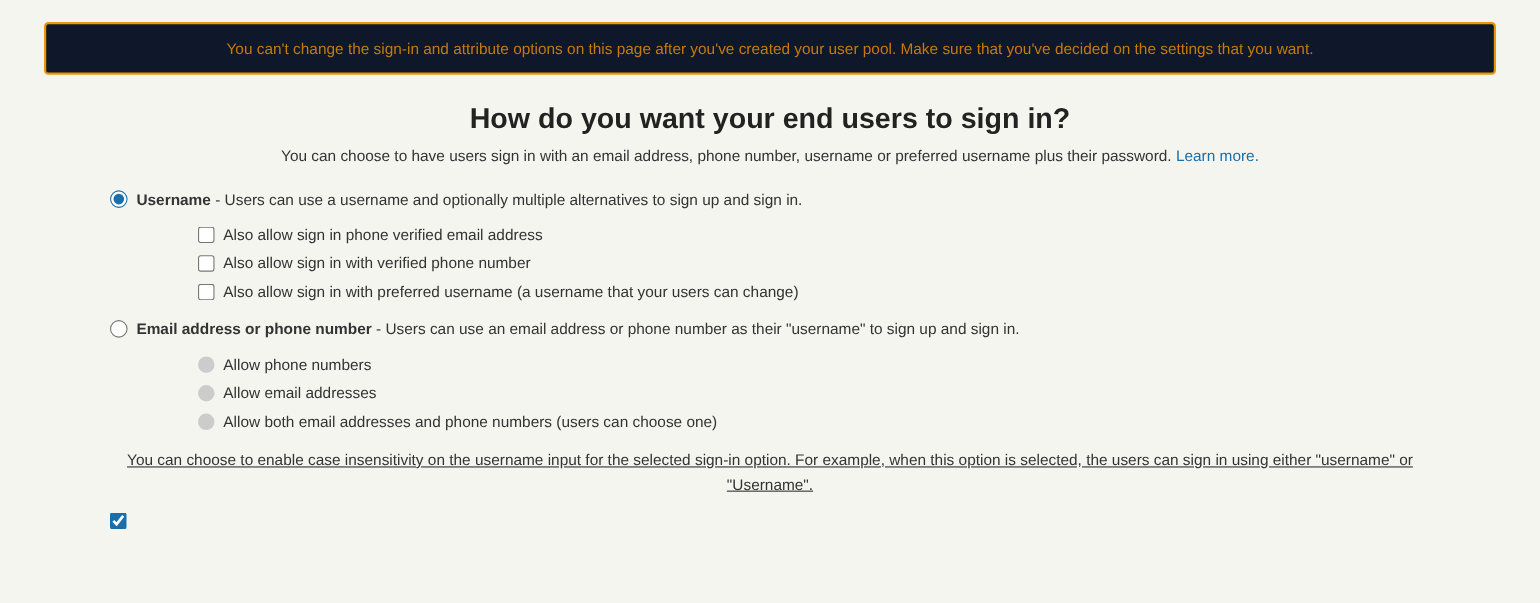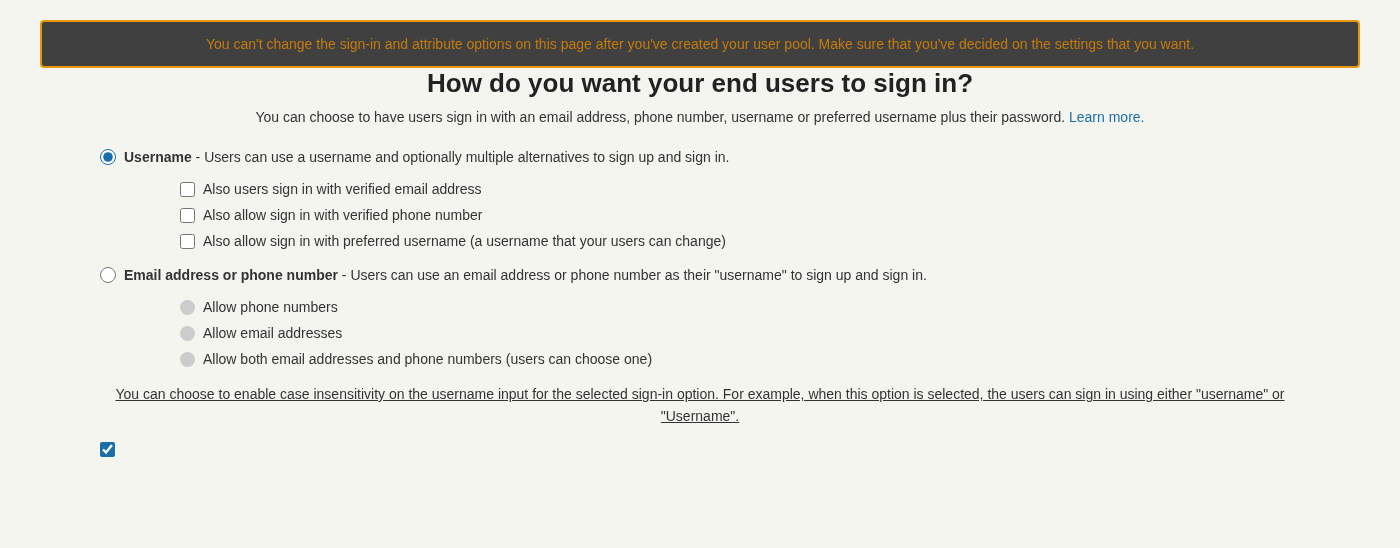--- a/index.html
+++ b/index.html
@@ -16,21 +16,22 @@
       padding: 20px 40px;
     }
 
     .warning-banner {
       border: 2px solid #e8960c;
       border-radius: 4px;
       padding: 14px 20px;
       text-align: center;
       color: #c47b0a;
       font-size: 14px;
-      background: #404040;
+      margin-bottom: 24px;
+      background: #0f172a;
     }
 
     .main-title {
       text-align: center;
       font-size: 26px;
       font-weight: 700;
       color: #222;
       margin-bottom: 10px;
     }
 
@@ -178,21 +179,21 @@
     <div class="option-row">
       <input type="radio" name="signin_option" id="radio_username" checked="" style="">
       <label for="radio_username" class="option-label">
         <strong>Username</strong><span> - Users can use a username and optionally multiple alternatives to sign up and sign in.</span>
       </label>
     </div>
 
     <div class="sub-options">
       <div class="sub-option-row">
         <input type="checkbox" id="cb_email" style="">
-        <label for="cb_email">Also users sign in with verified email address</label>
+        <label for="cb_email">Also allow sign in phone verified email address</label>
       </div>
       <div class="sub-option-row">
         <input type="checkbox" id="cb_phone" style="">
         <label for="cb_phone">Also allow sign in with verified phone number</label>
       </div>
       <div class="sub-option-row">
         <input type="checkbox" id="cb_preferred" style="">
         <label for="cb_preferred">Also allow sign in with preferred username (a username that your users can change)</label>
       </div>
     </div>

